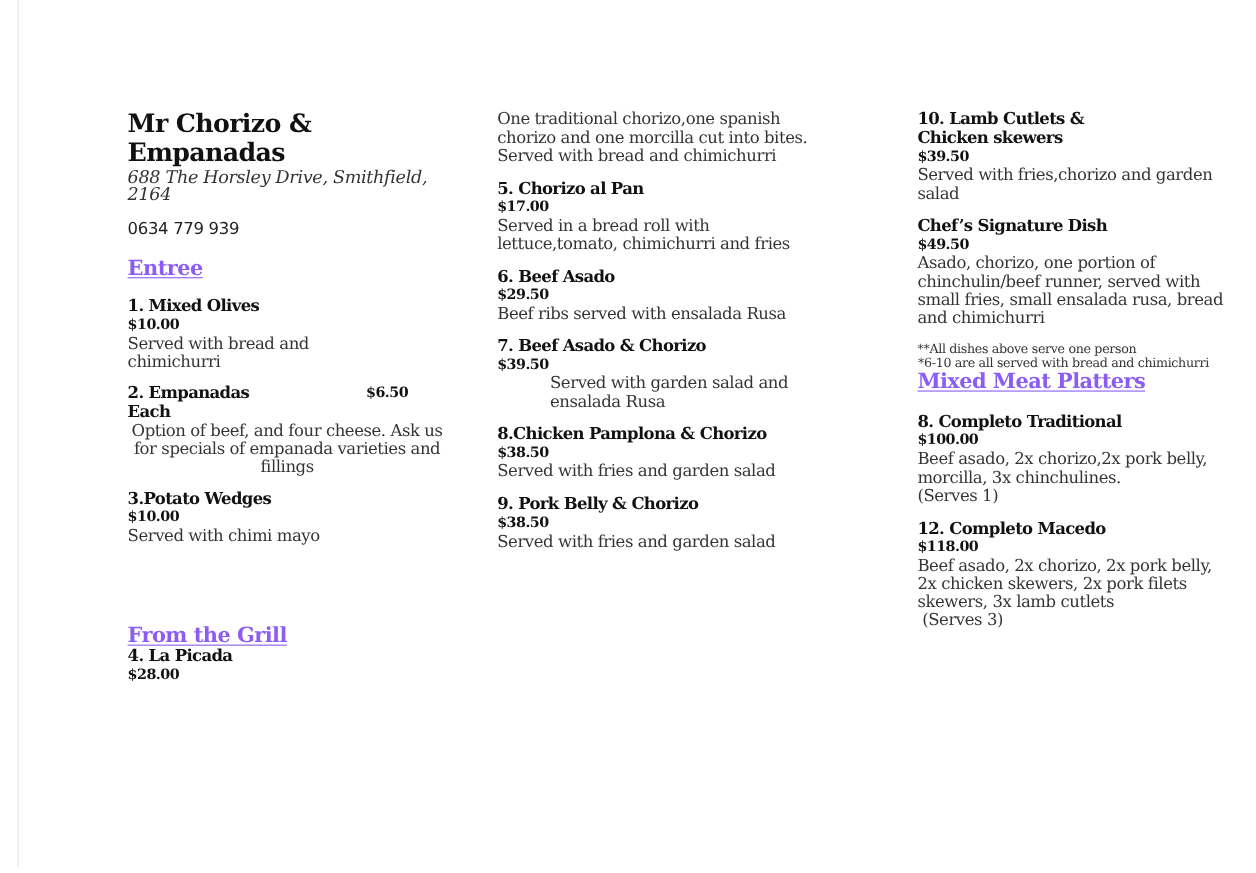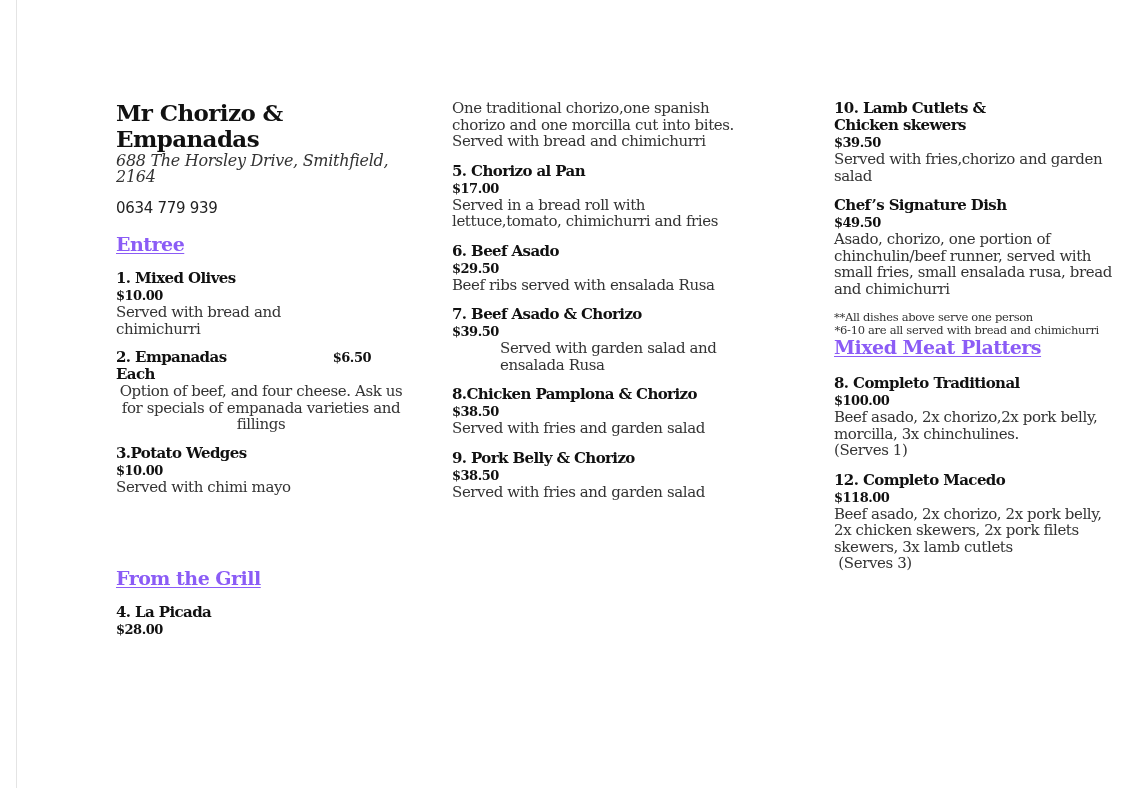--- a/index.html
+++ b/index.html
@@ -90,21 +90,21 @@
     </div>
 
     <div class="item" style="margin-top:12px;">
       <div class="item-name">3.Potato Wedges</div>
       <div class="item-price">$10.00</div>
       <div class="item-desc">Served with chimi mayo</div>
     </div>
 
     <div class="section-title" style="margin-top:73px;text-decoration:underline;">From the Grill</div>
 
-    <div class="item" style="margin-top:16px;">
+    <div class="item" style="margin-top:0;">
       <div class="item-name">4. La Picada</div>
       <div class="item-price">$28.00</div>
     </div>
   </div>
 
   <div class="col c2">
     <div class="item-desc" style="width:295px;">One traditional chorizo,one spanish chorizo and one morcilla cut into bites. Served with bread and chimichurri</div>
 
     <div class="item" style="margin-top:13px;">
       <div class="item-name">5. Chorizo al Pan</div>

